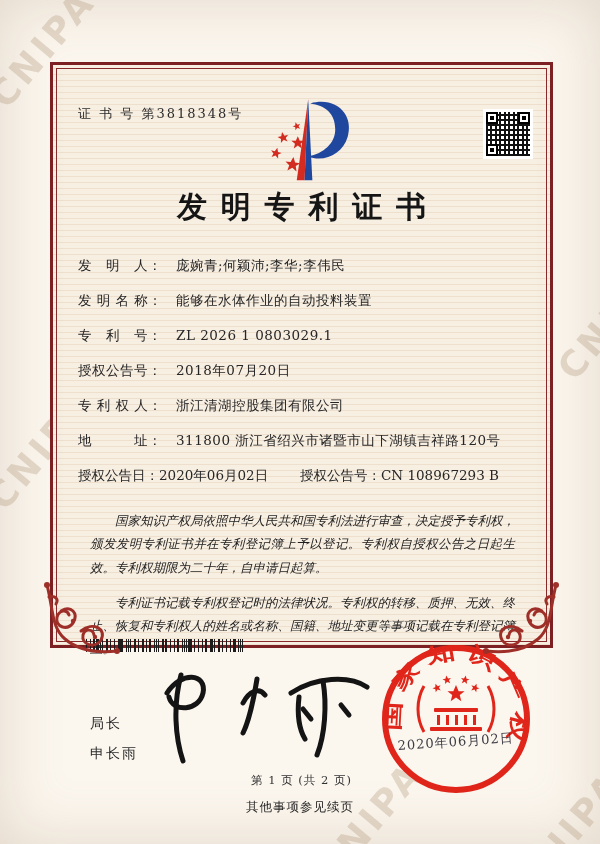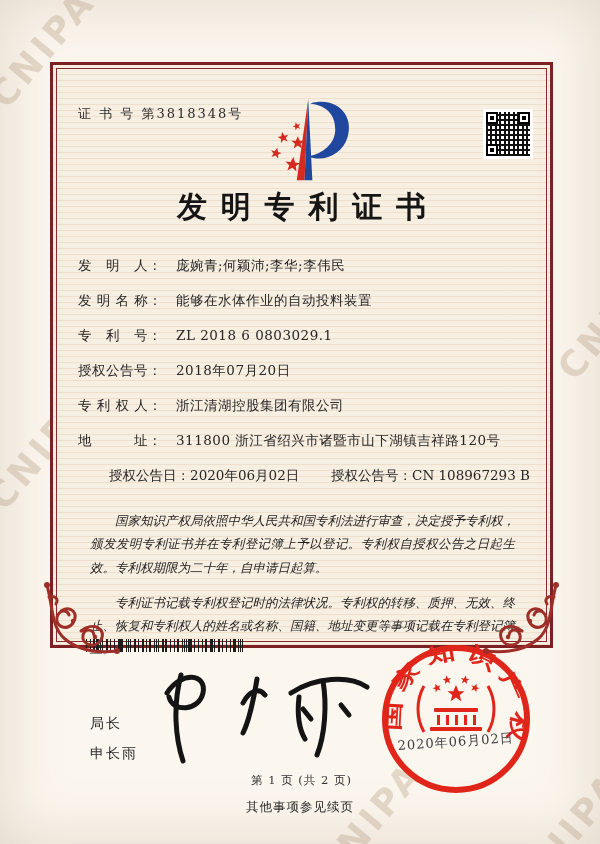--- a/index.html
+++ b/index.html
@@ -46,21 +46,21 @@
   .qf{position:absolute;width:12px;height:12px;background:#fff;border:2px solid #000;box-sizing:border-box;}
   .qf::after{content:"";position:absolute;inset:2px;background:#000;}
   .qf-tl{left:0;top:0;} .qf-tr{right:0;top:0;} .qf-bl{left:0;bottom:0;}
   .title{position:absolute;left:0;right:0;top:122px;text-align:center;
     font-size:30px;font-weight:bold;letter-spacing:.46em;text-indent:.46em;color:#151515;}
   
   .fields{position:absolute;left:25px;right:20px;top:190px;font-size:13.5px;color:#262626;}
   .field-row{display:flex;align-items:baseline;height:35px;line-height:20px;}
   .field-label{flex:0 0 98px;white-space:nowrap;letter-spacing:.5px;}
   .field-value{letter-spacing:.5px;white-space:nowrap;}
-  .grant-row{display:flex;height:35px;line-height:20px;align-items:baseline;justify-content:flex-end;}
+  .grant-row{display:flex;height:35px;line-height:20px;align-items:baseline;}
   .grant-left{flex:0 0 222px;white-space:nowrap;}
   .grant-right{white-space:nowrap;}
   
   .legal{position:absolute;left:25px;right:23px;top:432px;
     font-size:12.5px;line-height:1.86;font-style:italic;color:#1e1e1e;text-align:justify;}
   .legal p{margin:12px;text-indent:2em;}
   
   .barcode{position:absolute;left:33px;top:574px;width:158px;height:13px;
     background-image:
       repeating-linear-gradient(90deg,#1c1c1c 0 1.5px,transparent 1.5px 4px),
@@ -154,21 +154,21 @@
     <div class="field-row">
       <span class="field-label">发　明　人：</span>
       <span class="field-value">庞婉青;何颖沛;李华;李伟民</span>
     </div>
     <div class="field-row">
       <span class="field-label">发 明 名 称：</span>
       <span class="field-value">能够在水体作业的自动投料装置</span>
     </div>
     <div class="field-row">
       <span class="field-label">专　利　号：</span>
-      <span class="field-value">ZL 2018 6 0803029.1</span>
+      <span class="field-value">ZL 2026 1 0803029.1</span>
     </div>
     <div class="field-row">
       <span class="field-label">授权公告号：</span>
       <span class="field-value">2018年07月20日</span>
     </div>
     <div class="field-row">
       <span class="field-label">专 利 权 人：</span>
       <span class="field-value">浙江清湖控股集团有限公司</span>
     </div>
     <div class="field-row">

